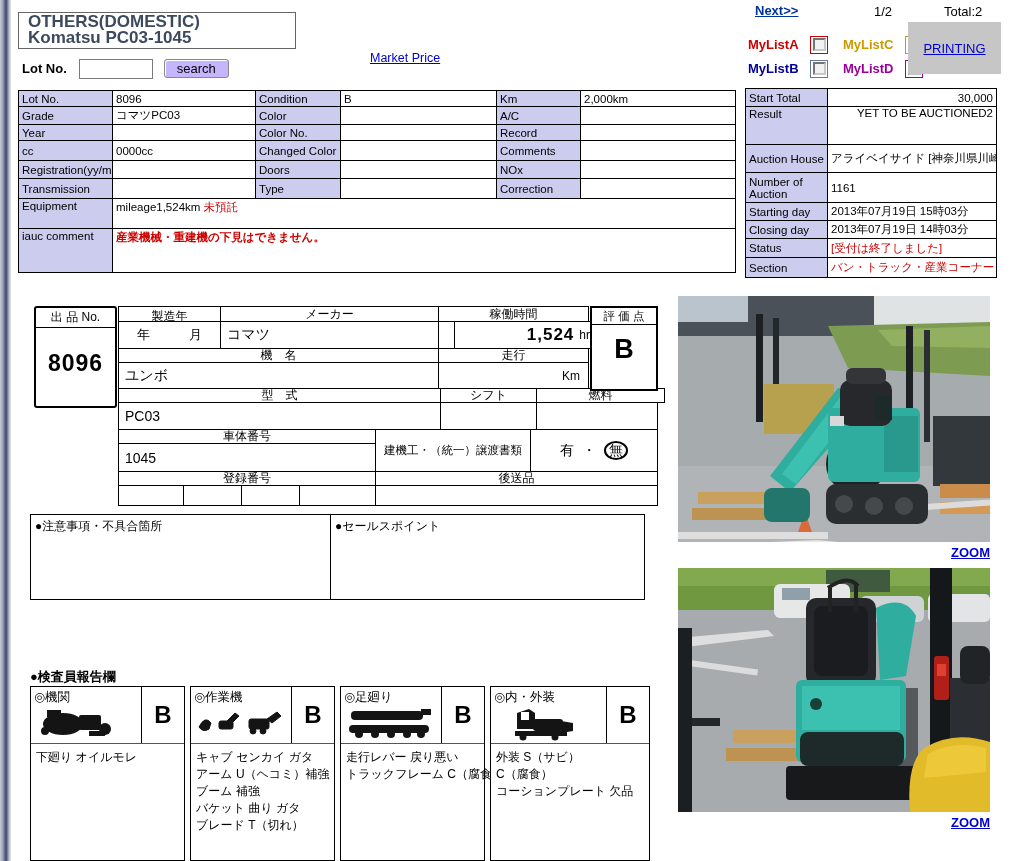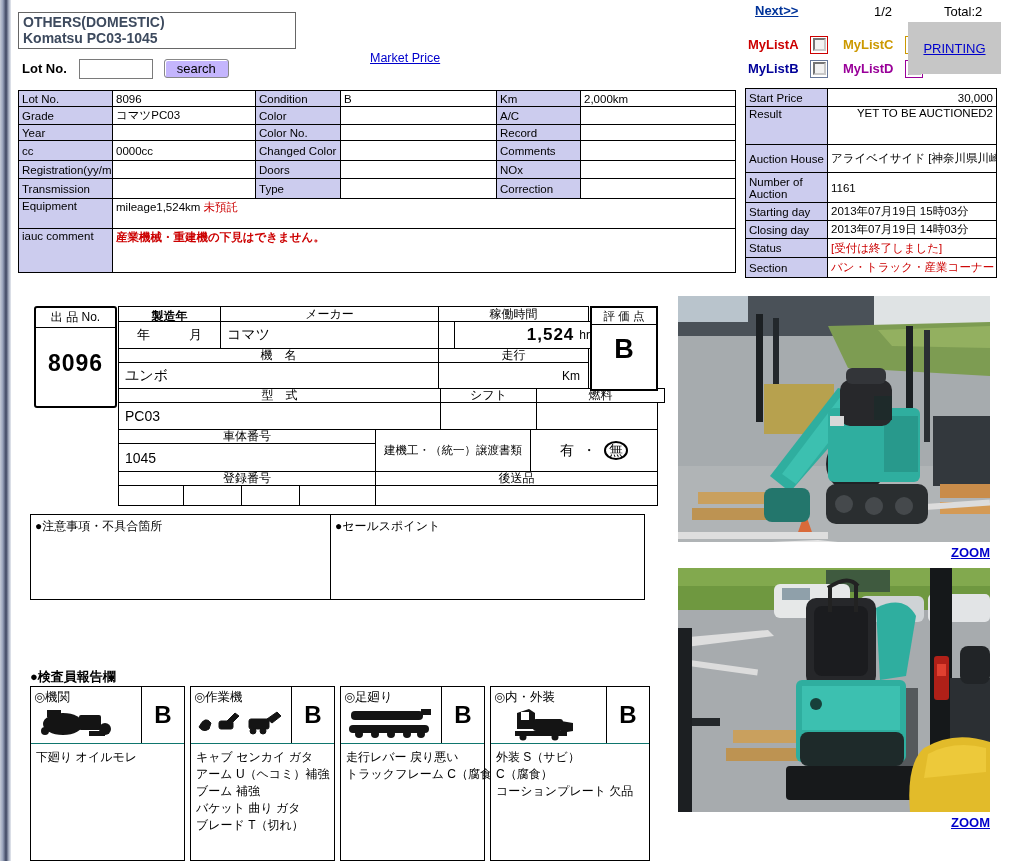--- a/index.html
+++ b/index.html
@@ -4,21 +4,21 @@
 <style>
   html,body{margin:0;padding:0;background:#fff;font-family:"Liberation Sans","DejaVu Sans",sans-serif;}
   #page{position:relative;width:1011px;height:861px;overflow:hidden;background:#fff;}
   .abs{position:absolute;}
   .leftstrip{position:absolute;left:0;top:0;width:11px;height:861px;
     background:linear-gradient(90deg,#c6ccd8 0%,#9aa4bc 25%,#3d4560 55%,#aab2c4 80%,#e8ebf1 100%);}
   .link{color:#0000cc;text-decoration:underline;cursor:pointer;}
   .red{color:#cc0000;}
   
   .catbox{position:absolute;left:18px;top:12px;width:278px;height:37px;border:1px solid #666;
-    padding:1px 4px;box-sizing:border-box;color:#3d4a5e;font-weight:bold;font-size:14px;line-height:16px;}
+    padding:1px 9px;box-sizing:border-box;color:#3d4a5e;font-weight:bold;font-size:17px;line-height:16px;}
   .lotlabel{font-weight:bold;font-size:13px;color:#000;}
   .lotinput{width:68px;height:16px;border:1px solid #7a7a7a;font-size:12px;}
   .searchbtn{font-size:13px;background:#c4b5fd;border:1px solid #888;border-radius:3px;padding:1px 12px;
     box-shadow:inset 1px 1px 0 #fff;}
   .nextlink{font-weight:bold;font-size:13px;color:#003399;}
   .mylbl{font-weight:bold;font-size:13px;width:58px;display:inline-block;}
   .cb{display:inline-flex;width:16px;height:16px;border:1px solid #000;align-items:center;justify-content:center;background:#fff;vertical-align:middle;cursor:pointer;}
   .cbi{width:9px;height:9px;border:2px inset #c8c8c8;background:#f2f2f2;}
   .printblock{position:absolute;left:908px;top:22px;width:93px;height:52px;background:#c6c6c6;
     display:flex;align-items:center;justify-content:center;font-size:13px;}
@@ -164,21 +164,21 @@
   </tbody>
     </table>
 
   <table class="datatbl abs" style="left:745px;top:88px;width:251px;">
     <colgroup>
         <col style="width:82px">
         <col style="width:169px">
       </colgroup>
     <tbody>
         <tr style="height:18px">
-          <td class="lbl">Start Price</td>
+          <td class="lbl">Start Total</td>
       <td style="text-align:right;">30,000</td>
         </tr>
     <tr style="height:38px">
           <td class="lbl vtop">Result</td>
       <td class="vtop" style="text-align:right;padding-top:0;">YET TO BE AUCTIONED2</td>
         </tr>
     <tr style="height:28px">
           <td class="lbl">Auction House</td>
       <td>アライベイサイド [神奈川県川崎市]</td>
         </tr>
@@ -204,21 +204,21 @@
         </tr>
   </tbody>
     </table>
 
   <div class="abs" style="left:30px;top:300px;width:630px;height:214px;">
     <div class="cell thick" style="left:4px;top:6px;width:83px;height:102px;border-radius:3px;">
       <div style="border-bottom:1px solid #000;text-align:center;height:19px;font-size:12px;line-height:19px;">出 品 No.</div>
       <div style="text-align:center;font-size:23px;font-weight:bold;margin-top:22px;letter-spacing:1px;">8096</div>
     </div>
 
-    <div class="cell cc" style="left:88px;top:6px;width:103px;height:20px;font-weight:bold;">製造年</div>
+    <div class="cell cc" style="left:88px;top:6px;width:103px;height:20px;">製造年</div>
     <div class="cell cc" style="left:190px;top:6px;width:219px;height:16px;">メーカー</div>
     <div class="cell cc" style="left:408px;top:6px;width:151px;height:16px;">稼働時間</div>
 
     <div class="cell cc" style="left:88px;top:21px;width:103px;height:28px;font-size:13px;">年　　　月</div>
     <div class="cell cl" style="left:190px;top:21px;width:219px;height:28px;font-size:14px;">コマツ</div>
     <div class="cell cr" style="left:408px;top:21px;width:151px;height:28px;margin-left:16px;">
       <span style="font-size:17px;font-weight:bold;letter-spacing:1px;">1,524</span>
       <span style="font-size:12px;margin-left:5px;">hrs</span>
     </div>
 

